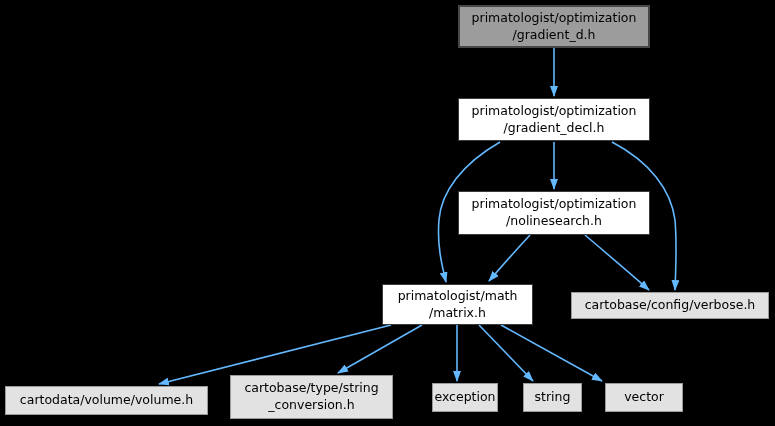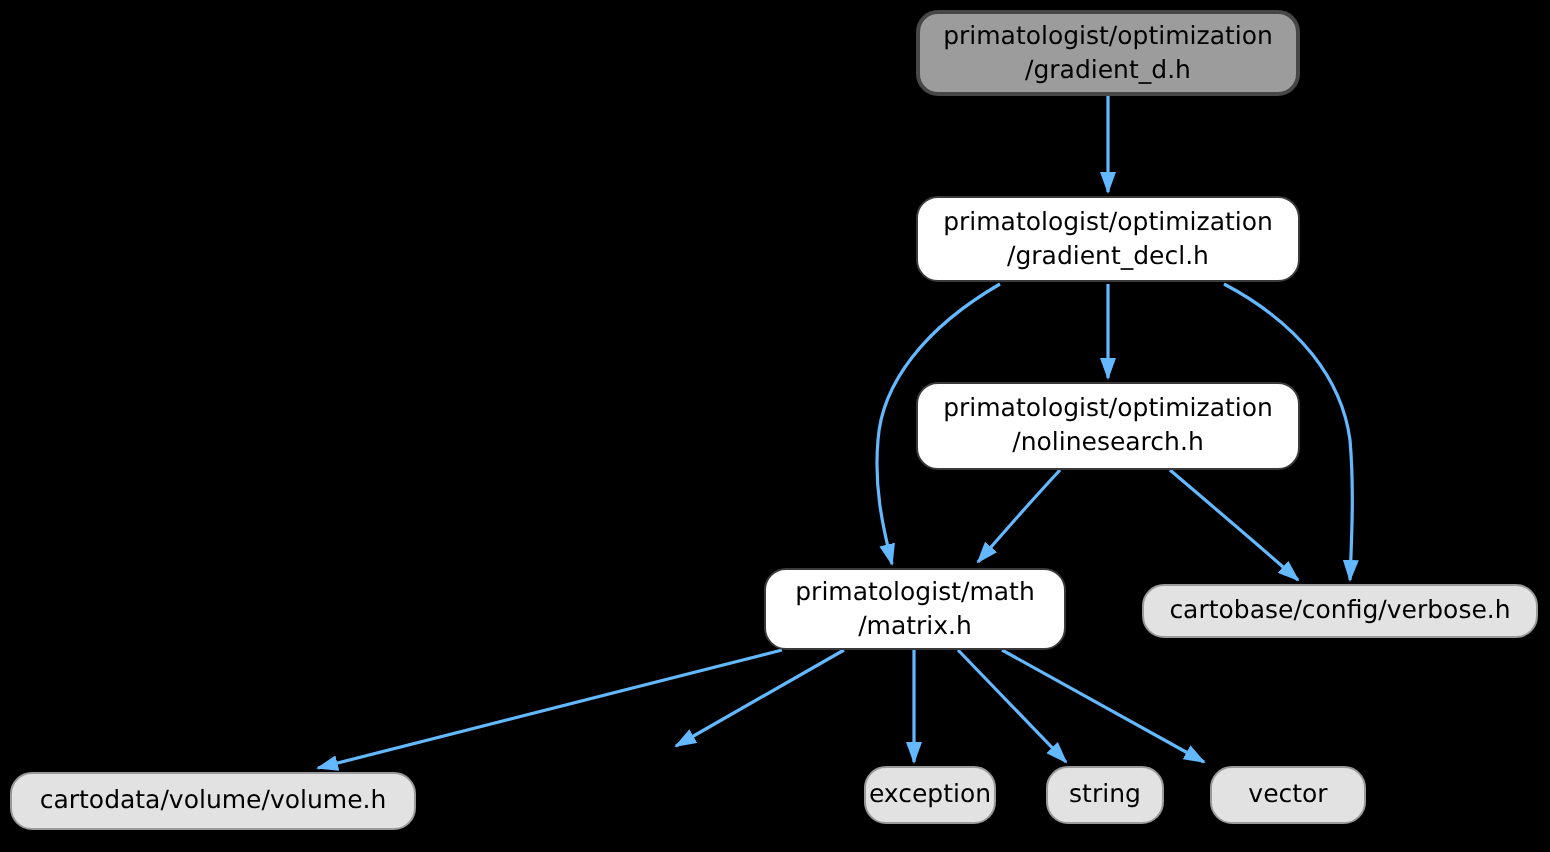--- a/index.html
+++ b/index.html
@@ -26,21 +26,20 @@
     position: absolute;
     display: flex;
     align-items: center;
     justify-content: center;
     text-align: center;
     font-size: 12.5px;
     line-height: 1.35;
     color: #000000;
     white-space: pre-line;
     box-sizing: border-box;
-    border-radius: 11px;
   }
   .node.current {
     background: #9c9c9c;
     border: 2px solid #474747;
   }
   .node.internal {
     background: #ffffff;
     border: 1.5px solid #3a3a3a;
     cursor: pointer;
   }
@@ -95,20 +94,22 @@
   <div id="n-nolinesearch" class="node internal">primatologist/optimization
 /nolinesearch.h</div>
 
   <div id="n-verbose" class="node external">cartobase/config/verbose.h</div>
 
   <div id="n-matrix" class="node internal">primatologist/math
 /matrix.h</div>
 
   <div id="n-volume" class="node external">cartodata/volume/volume.h</div>
 
+  <div id="n-strconv" class="node external">cartobase/type/string
+_conversion.h</div>
 
   <div id="n-exception" class="node external">exception</div>
 
   <div id="n-string" class="node external">string</div>
 
   <div id="n-vector" class="node external">vector</div>
 
 </div>
 
 </body></html>

